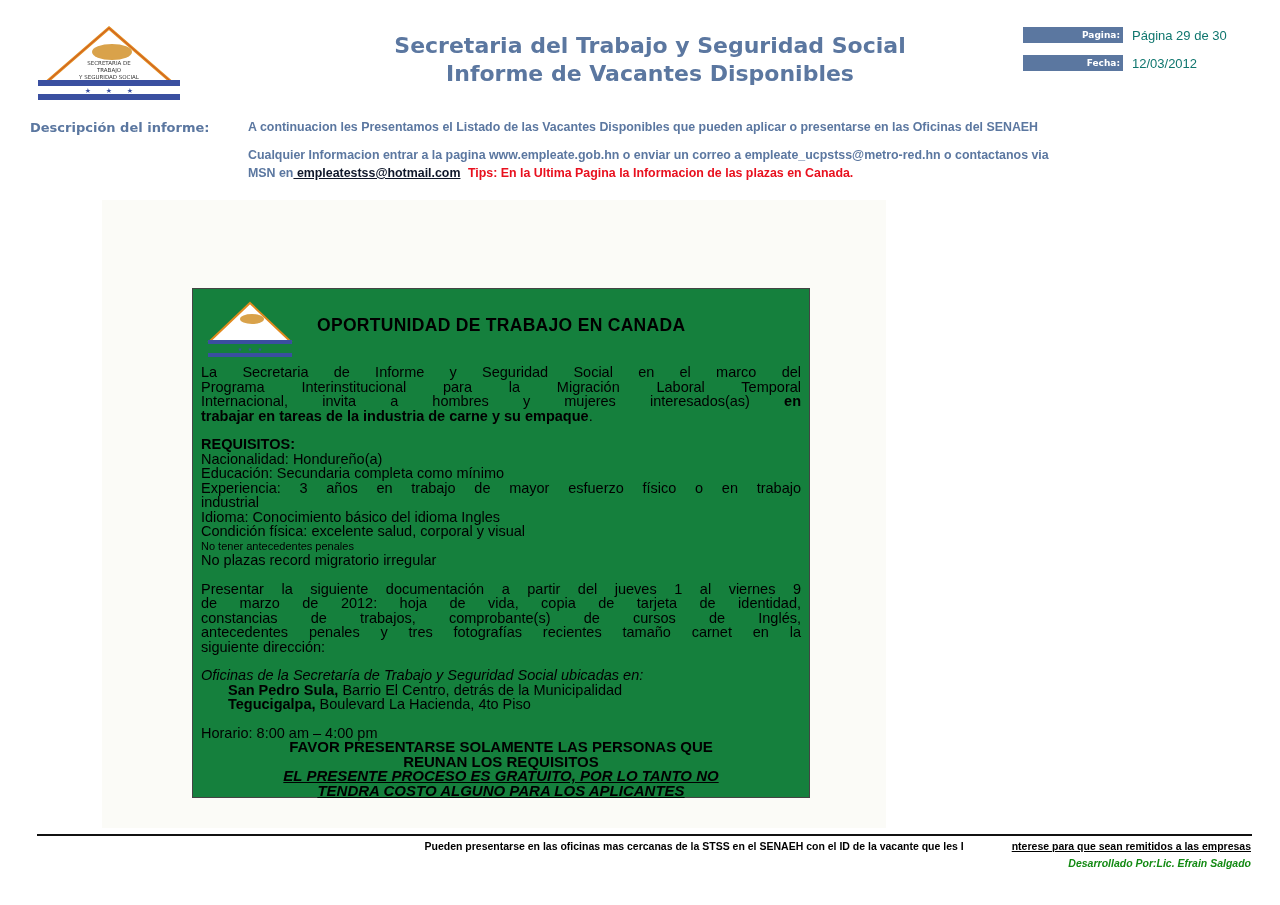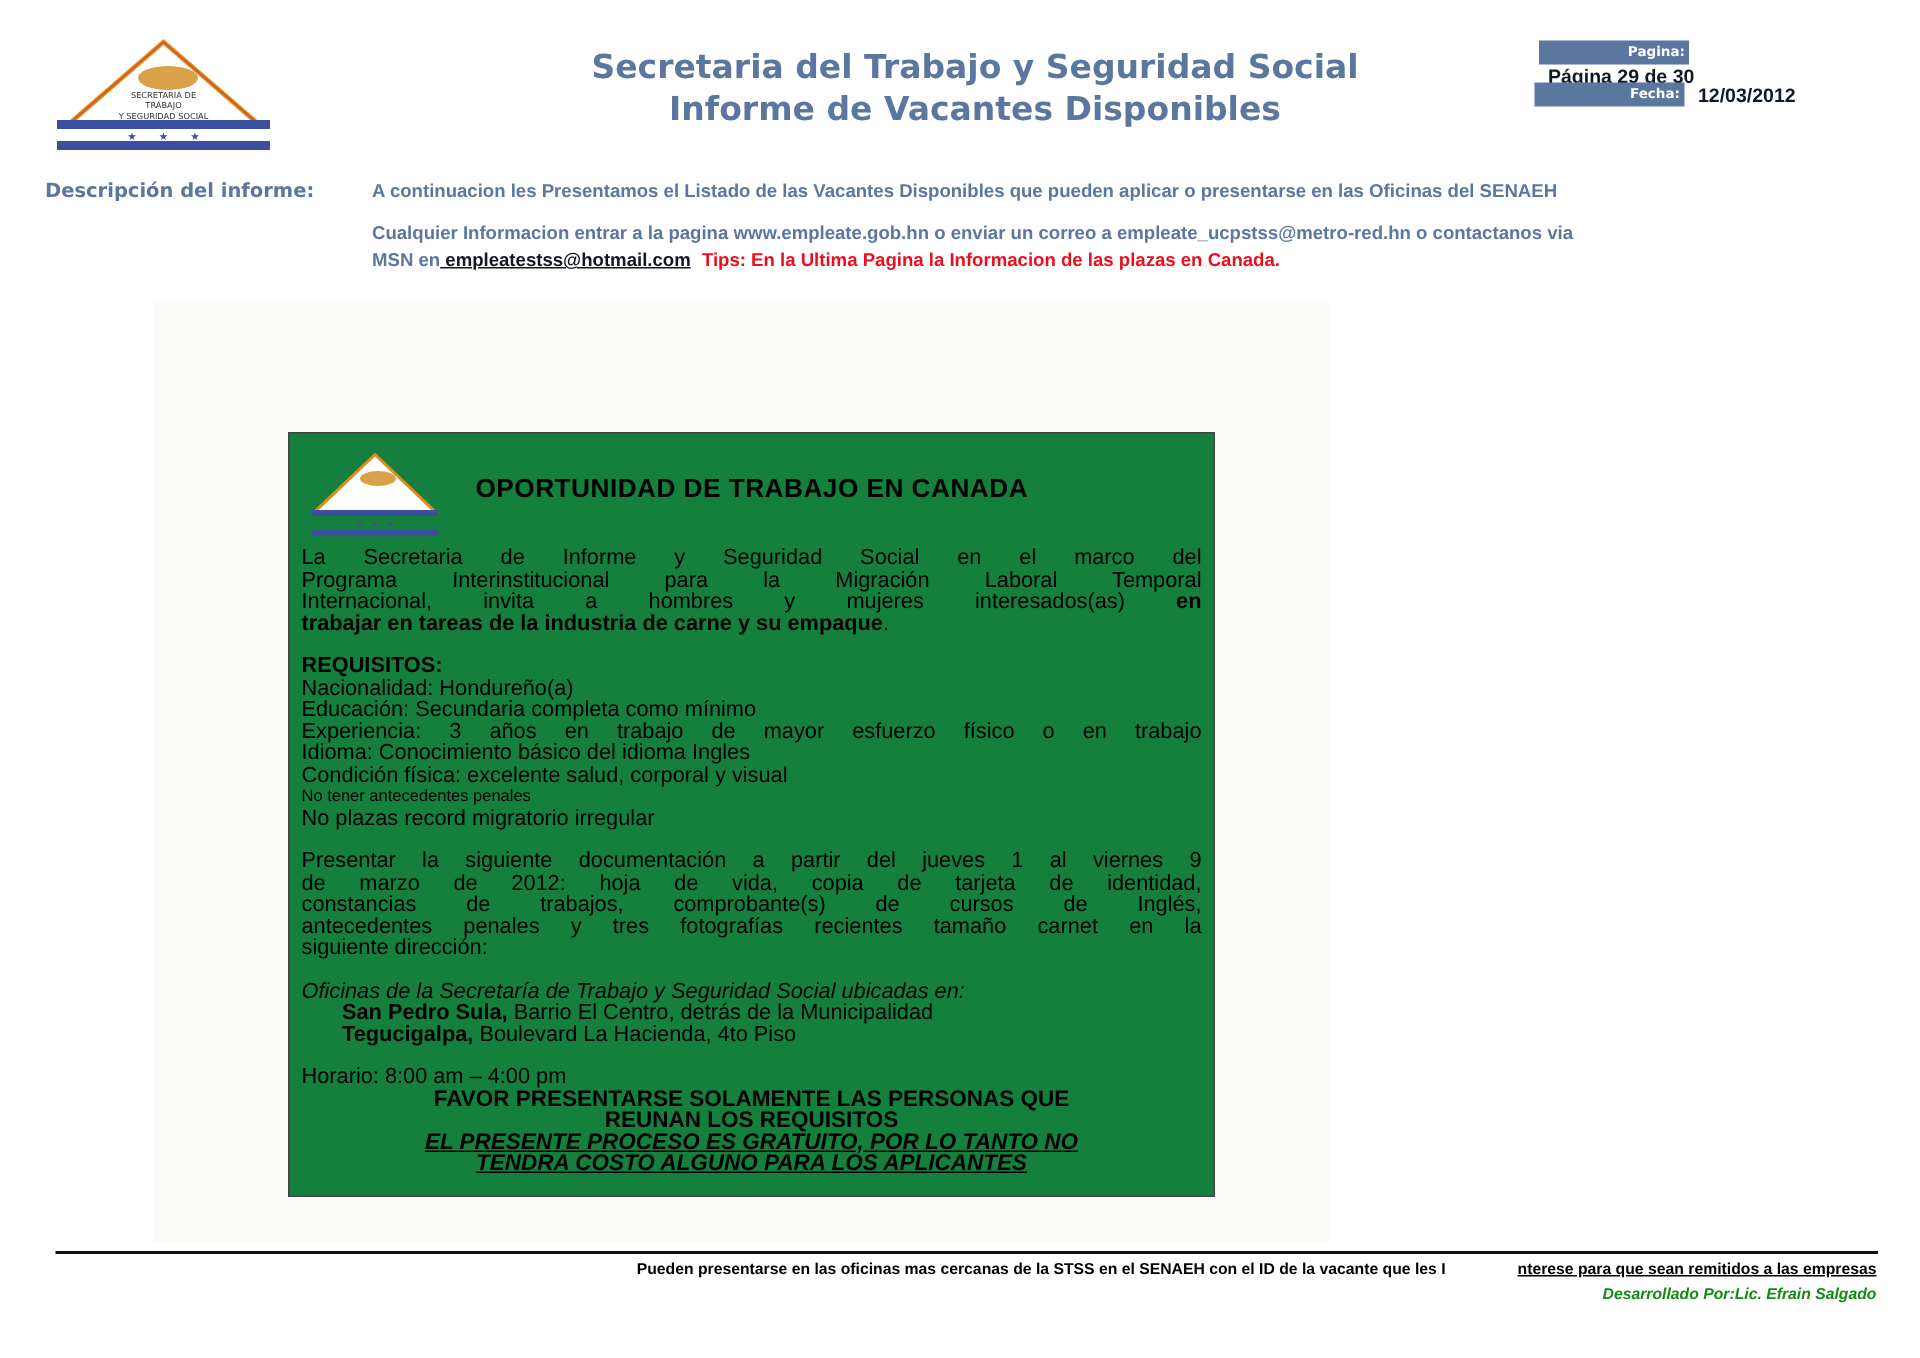--- a/index.html
+++ b/index.html
@@ -7,26 +7,26 @@
     body { position: relative; font-family: "Liberation Sans", sans-serif; color: #000; }
 
     .logo { position: absolute; left: 36px; top: 24px; width: 146px; height: 80px; }
 
     .title { position: absolute; left: 330px; width: 640px; text-align: center;
       font-family: "DejaVu Sans", sans-serif; font-weight: bold; color: #5b77a0; font-size: 22px; line-height: 28px; }
     .title.l1 { top: 32px; }
     .title.l2 { top: 60px; }
 
     .meta-row { position: absolute; left: 1023px; height: 16px; display: flex; align-items: center; }
-    .meta-row.r1 { top: 27px; flex-direction: column; }
+    .meta-row.r1 { top: 27px; }
     .meta-row.r2 { top: 55px; }
     .meta-label { width: 100px; height: 16px; background: #5b77a0; color: #fff;
       font-family: "DejaVu Sans", sans-serif; font-weight: bold; font-size: 9px; text-align: right;
       padding-right: 3px; line-height: 16px; }
-    .meta-value { margin-left: 9px; font-size: 13px; color: #0f172a; font-weight: bold; }
+    .meta-value { margin-left: 9px; font-size: 13px; color: #0f766e; }
 
     .desc-label { position: absolute; left: 30px; top: 120px; font-family: "DejaVu Sans", sans-serif;
       font-weight: bold; font-size: 13px; color: #5b77a0; }
     .desc-line { position: absolute; left: 248px; font-weight: bold; font-size: 12.4px; color: #5b77a0; white-space: nowrap; }
     .desc-line.d1 { top: 120px; }
     .desc-line.d2 { top: 148px; }
     .desc-line.d3 { top: 166px; }
     .desc-line .link { text-decoration: underline; color: #0f172a; cursor: pointer; }
     .desc-line .tip { color: #e8101e; margin-left: 4px; }
 
@@ -109,20 +109,21 @@
     <div class="just">La Secretaria de Informe y Seguridad Social en el marco del</div>
     <div class="just">Programa Interinstitucional para la Migración Laboral Temporal</div>
     <div class="just"><span>Internacional, invita a hombres y mujeres interesados(as)</span> <span class="b">en</span></div>
     <div><span class="b">trabajar en tareas de la industria de carne y su empaque</span><span>.</span></div>
     <div class="gap"></div>
 
     <div class="b">REQUISITOS:</div>
     <div>Nacionalidad: Hondureño(a)</div>
     <div>Educación: Secundaria completa como mínimo</div>
     <div class="just">Experiencia: 3 años en trabajo de mayor esfuerzo físico o en trabajo</div>
+    <div>industrial</div>
     <div>Idioma: Conocimiento básico del idioma Ingles</div>
     <div>Condición física: excelente salud, corporal y visual</div>
     <div class="small">No tener antecedentes penales</div>
     <div>No plazas record migratorio irregular</div>
     <div class="gap"></div>
 
     <div class="just">Presentar la siguiente documentación a partir del jueves 1 al viernes 9</div>
     <div class="just">de marzo de 2012: hoja de vida, copia de tarjeta de identidad,</div>
     <div class="just">constancias de trabajos, comprobante(s) de cursos de Inglés,</div>
     <div class="just">antecedentes penales y tres fotografías recientes tamaño carnet en la</div>

